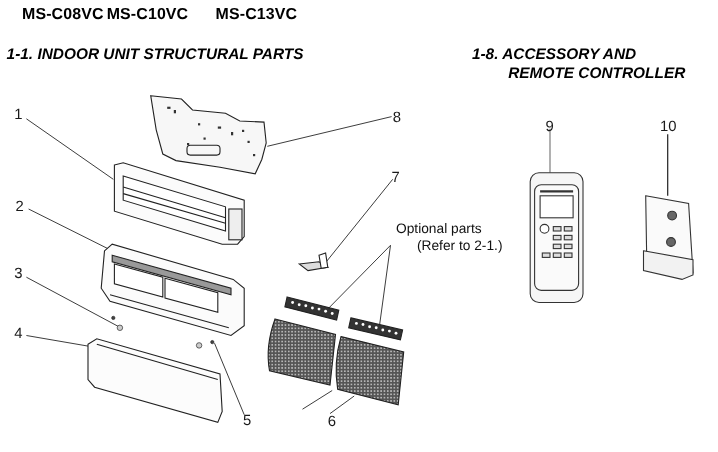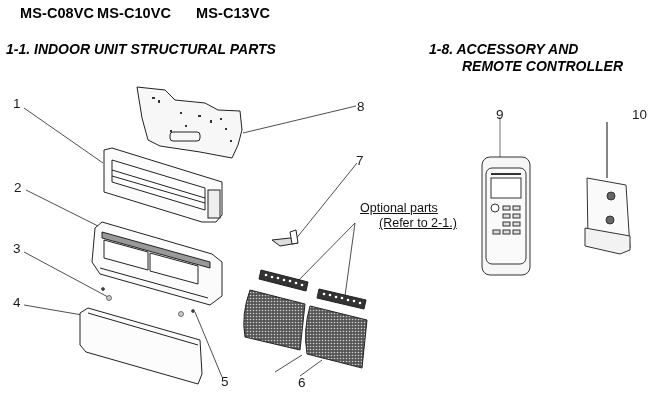--- a/index.html
+++ b/index.html
@@ -1,21 +1,21 @@
 <!DOCTYPE html>
 <html><head>
 <meta charset="utf-8">
 <style>
   html, body { margin: 0; padding: 0; background: #ffffff; }
   body { width: 653px; height: 411px; position: relative; overflow: hidden;
          font-family: "Liberation Sans", sans-serif; color: #000; }
   .model { position: absolute; top: 5px; font-weight: bold; font-size: 14.5px; letter-spacing: 0.1px; }
   .h1 { position: absolute; font-weight: bold; font-size: 14px; font-style: italic; }
   .callout { position: absolute; font-size: 13.5px; color: #1a1a1a; line-height: 1; }
-  .note { position: absolute; font-size: 12.5px; line-height: 15px; color: #111; text-decoration: underline; }
+  .note { position: absolute; font-size: 12.5px; line-height: 15px; color: #111; }
   svg.art { position: absolute; left: 0; top: 0; }
 </style>
 </head>
 <body>
 
 <div class="model" style="left:20px;">MS-C08VC</div>
 <div class="model" style="left:97px;">MS-C10VC</div>
 <div class="model" style="left:196px;">MS-C13VC</div>
 
 <div class="h1" style="left:6px; top:41px;">1-1. INDOOR UNIT STRUCTURAL PARTS</div>
@@ -150,16 +150,16 @@
 
 <div class="callout" style="left:13px; top:97px;">1</div>
 <div class="callout" style="left:14px; top:181px;">2</div>
 <div class="callout" style="left:13px; top:242px;">3</div>
 <div class="callout" style="left:13px; top:296px;">4</div>
 <div class="callout" style="left:221px; top:375px;">5</div>
 <div class="callout" style="left:298px; top:376px;">6</div>
 <div class="callout" style="left:356px; top:154px;">7</div>
 <div class="callout" style="left:357px; top:100px;">8</div>
 <div class="callout" style="left:496px; top:108px;">9</div>
-<div class="callout" style="left:632px; top:108px;">10</div>
+<div class="callout" style="left:600px; top:108px;">10</div>
 
 <div class="note" style="left:360px; top:201px;">Optional parts</div>
 <div class="note" style="left:356px; top:216px;margin-left:23px;">(Refer to 2-1.)</div>
 
 </body></html>

